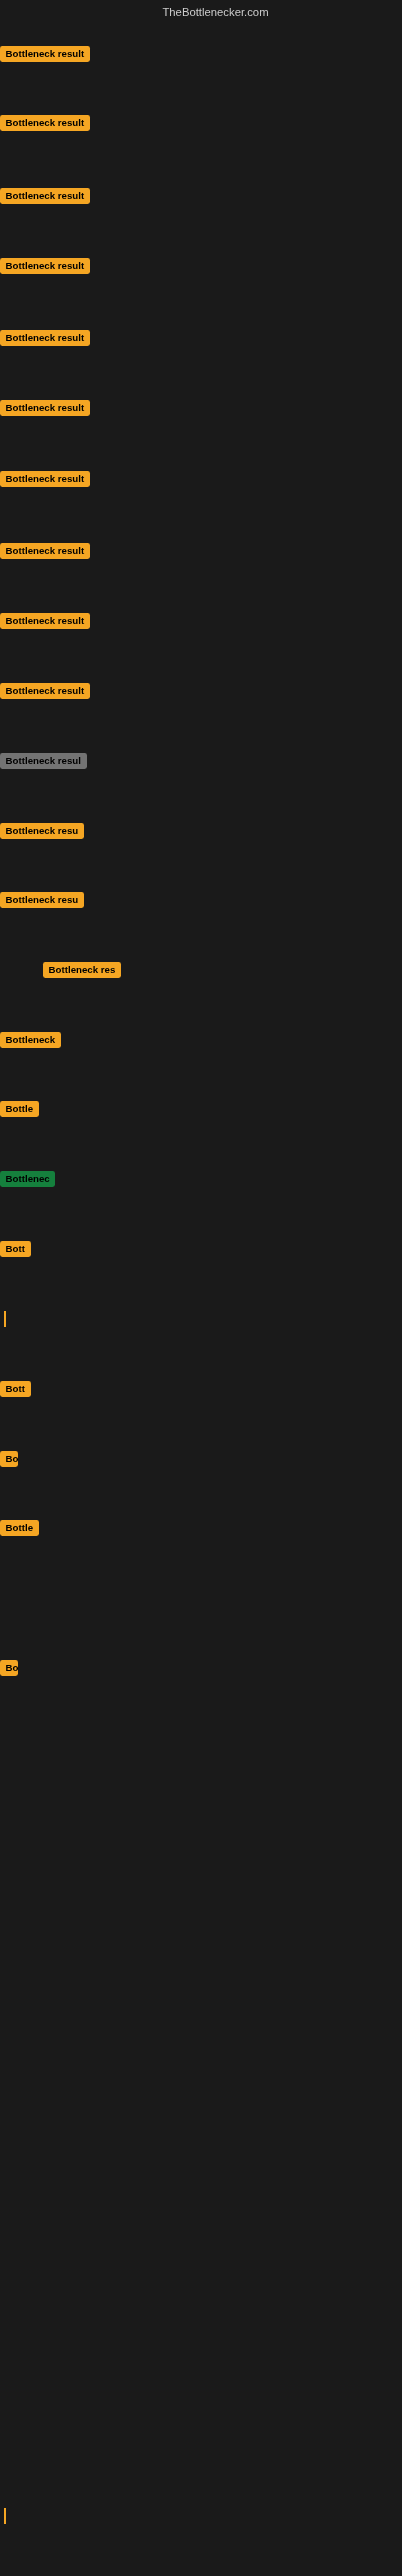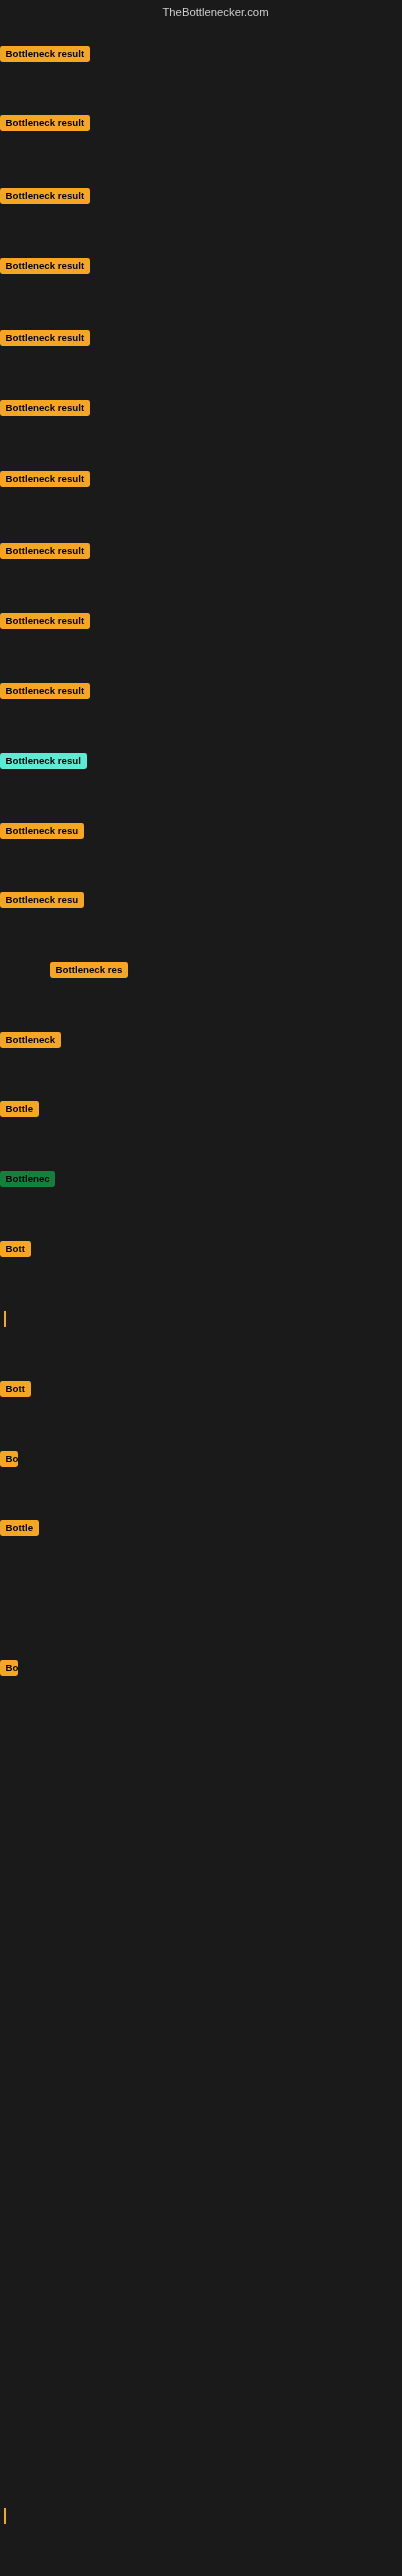--- a/index.html
+++ b/index.html
@@ -54,24 +54,24 @@
 <div class="result-item" style="top: 46px; left: 0px;"><span class="bottleneck-badge" style="max-width: 125px; background-color: rgb(245, 166, 35); color: rgb(0, 0, 0);">Bottleneck result</span></div>
     <div class="result-item" style="top: 115px; left: 0px;"><span class="bottleneck-badge" style="max-width: 125px; background-color: rgb(245, 166, 35); color: rgb(0, 0, 0);">Bottleneck result</span></div>
     <div class="result-item" style="top: 188px; left: 0px;"><span class="bottleneck-badge" style="max-width: 122px; background-color: rgb(245, 166, 35); color: rgb(0, 0, 0);">Bottleneck result</span></div>
     <div class="result-item" style="top: 258px; left: 0px;"><span class="bottleneck-badge" style="max-width: 120px; background-color: rgb(245, 166, 35); color: rgb(0, 0, 0);">Bottleneck result</span></div>
     <div class="result-item" style="top: 330px; left: 0px;"><span class="bottleneck-badge" style="max-width: 121px; background-color: rgb(245, 166, 35); color: rgb(0, 0, 0);">Bottleneck result</span></div>
     <div class="result-item" style="top: 400px; left: 0px;"><span class="bottleneck-badge" style="max-width: 117px; background-color: rgb(245, 166, 35); color: rgb(0, 0, 0);">Bottleneck result</span></div>
     <div class="result-item" style="top: 471px; left: 0px;"><span class="bottleneck-badge" style="max-width: 114px; background-color: rgb(245, 166, 35); color: rgb(0, 0, 0);">Bottleneck result</span></div>
     <div class="result-item" style="top: 543px; left: 0px;"><span class="bottleneck-badge" style="max-width: 121px; background-color: rgb(245, 166, 35); color: rgb(0, 0, 0);">Bottleneck result</span></div>
     <div class="result-item" style="top: 613px; left: 0px;"><span class="bottleneck-badge" style="max-width: 117px; background-color: rgb(245, 166, 35); color: rgb(0, 0, 0);">Bottleneck result</span></div>
     <div class="result-item" style="top: 683px; left: 0px;"><span class="bottleneck-badge" style="max-width: 111px; background-color: rgb(245, 166, 35); color: rgb(0, 0, 0);">Bottleneck result</span></div>
-    <div class="result-item" style="top: 753px; left: 0px;"><span class="bottleneck-badge" style="max-width: 103px; background-color: #5eead4; color: rgb(0, 0, 0);">Bottleneck resul</span></div>
+    <div class="result-item" style="top: 753px; left: 0px;"><span class="bottleneck-badge" style="max-width: 103px; background-color: #737373; color: rgb(0, 0, 0);">Bottleneck resul</span></div>
     <div class="result-item" style="top: 823px; left: 0px;"><span class="bottleneck-badge" style="max-width: 97px; background-color: rgb(245, 166, 35); color: rgb(0, 0, 0);">Bottleneck resu</span></div>
     <div class="result-item" style="top: 892px; left: 0px;"><span class="bottleneck-badge" style="max-width: 93px; background-color: rgb(245, 166, 35); color: rgb(0, 0, 0);">Bottleneck resu</span></div>
-    <div class="result-item" style="top: 962px; left: 11px; padding-left: 39px;"><span class="bottleneck-badge" style="max-width: 87px; background-color: rgb(245, 166, 35); color: rgb(0, 0, 0);">Bottleneck res</span></div>
+    <div class="result-item" style="top: 962px; left: 4px; padding-left: 39px;"><span class="bottleneck-badge" style="max-width: 87px; background-color: rgb(245, 166, 35); color: rgb(0, 0, 0);">Bottleneck res</span></div>
     <div class="result-item" style="top: 1032px; left: 0px;"><span class="bottleneck-badge" style="max-width: 66px; background-color: rgb(245, 166, 35); color: rgb(0, 0, 0); text-align: center;">Bottleneck</span></div>
     <div class="result-item" style="top: 1101px; left: 0px;"><span class="bottleneck-badge" style="max-width: 44px; background-color: rgb(245, 166, 35); color: rgb(0, 0, 0);">Bottle</span></div>
     <div class="result-item" style="top: 1171px; left: 0px;"><span class="bottleneck-badge" style="max-width: 58px; background-color: #15803d; color: rgb(0, 0, 0);">Bottlenec</span></div>
     <div class="result-item" style="top: 1241px; left: 0px;"><span class="bottleneck-badge" style="max-width: 32px; background-color: rgb(245, 166, 35); color: rgb(0, 0, 0);">Bott</span></div>
     <div class="result-item" style="top: 1311px; left: 0px;">
       <div style="width: 1.6px; height: 16px; background-color: rgb(245, 166, 35); margin-left: 4px;"></div>
     </div>
     <div class="result-item" style="top: 1381px; left: 0px;"><span class="bottleneck-badge" style="max-width: 32px; background-color: rgb(245, 166, 35); color: rgb(0, 0, 0);">Bott</span></div>
     <div class="result-item" style="top: 1451px; left: 0px;"><span class="bottleneck-badge" style="max-width: 17.7px; background-color: rgb(245, 166, 35); color: rgb(0, 0, 0);">Bo</span></div>
     <div class="result-item" style="top: 1520px; left: 0px;"><span class="bottleneck-badge" style="max-width: 44px; background-color: rgb(245, 166, 35); color: rgb(0, 0, 0);">Bottle</span></div>

